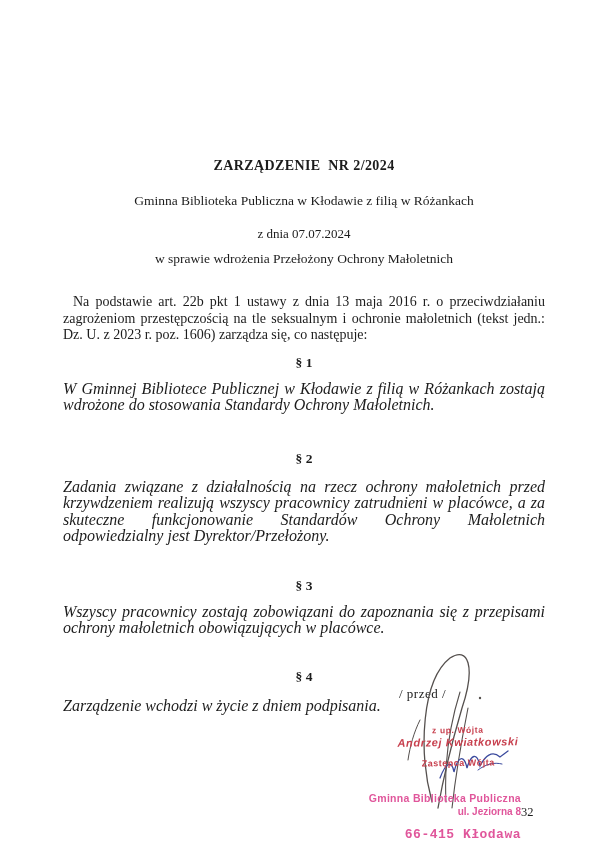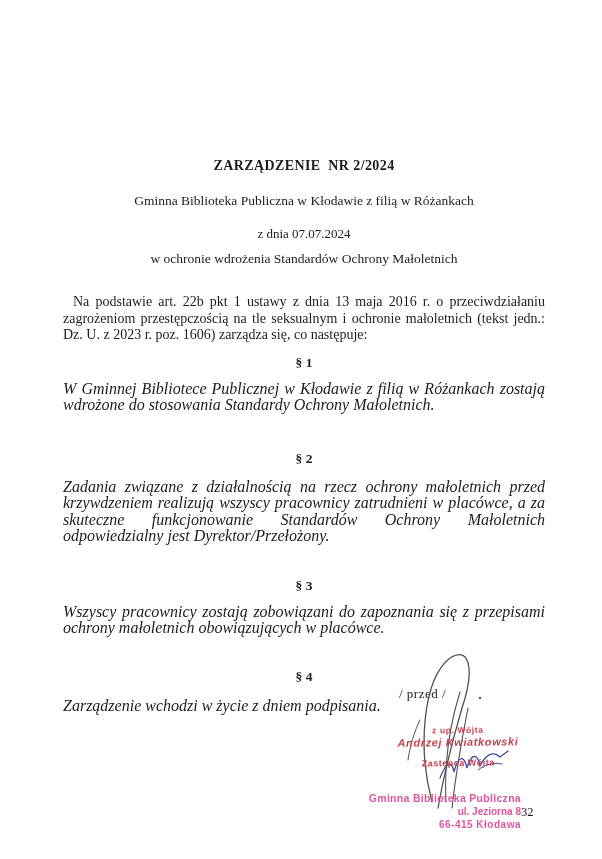--- a/index.html
+++ b/index.html
@@ -65,34 +65,34 @@
   .stamp-red .sr1{font-size:8.5px;font-weight:bold;letter-spacing:0.6px;}
   .stamp-red .sr2{font-size:11px;font-weight:bold;font-style:italic;margin-top:1px;letter-spacing:0.6px;}
   .stamp-red .sr3{font-size:9px;font-weight:bold;margin-top:10px;letter-spacing:0.5px;}
   .stamp-pink{
     position:absolute;left:343px;top:792px;width:178px;
     text-align:right;color:var(--stamp-pink);
     font-family:"Liberation Sans", sans-serif;font-weight:bold;
   }
   .stamp-pink .sp1{font-size:10.5px;letter-spacing:0.3px;}
   .stamp-pink .sp2{font-size:10px;margin-top:2px;}
-  .stamp-pink .sp3{font-size:10px;margin-top:2px;letter-spacing:0.5px;}
+  .stamp-pink .sp3{font-size:13px;margin-top:10px;letter-spacing:0.5px;font-family:Liberation Mono, monospace;}
   .page-number{
     position:absolute;left:521px;top:805px;font-size:12.5px;
   }
 </style>
 </head>
 <body>
 
 <div class="page">
   <div class="content">
     <div class="title">ZARZĄDZENIE  NR 2/2024</div>
     <div class="subtitle">Gminna Biblioteka Publiczna w Kłodawie z filią w Różankach</div>
     <div class="dateline">z dnia 07.07.2024</div>
-    <div class="subject">w ochronie wdrożenia Standardów Ochrony Małoletnich</div>
+    <div class="subject">w sprawie wdrożenia Przełożony Ochrony Małoletnich</div>
 
     <p class="intro">Na podstawie art. 22b pkt 1 ustawy z dnia 13 maja 2016 r. o przeciwdziałaniu zagrożeniom przestępczością na tle seksualnym i ochronie małoletnich (tekst jedn.: Dz. U. z 2023 r. poz. 1606) zarządza się, co następuje:</p>
 
     <div class="section-heading sh-1">§ 1</div>
     <p class="section-body">W Gminnej Bibliotece Publicznej w Kłodawie z filią w Różankach zostają wdrożone do stosowania Standardy Ochrony Małoletnich.</p>
 
     <div class="section-heading sh-2">§ 2</div>
     <p class="section-body sb-2">Zadania związane z działalnością na rzecz ochrony małoletnich przed krzywdzeniem realizują wszyscy pracownicy zatrudnieni w placówce, a za skuteczne funkcjonowanie Standardów Ochrony Małoletnich odpowiedzialny jest Dyrektor/Przełożony.</p>
 
     <div class="section-heading sh-3">§ 3</div>

